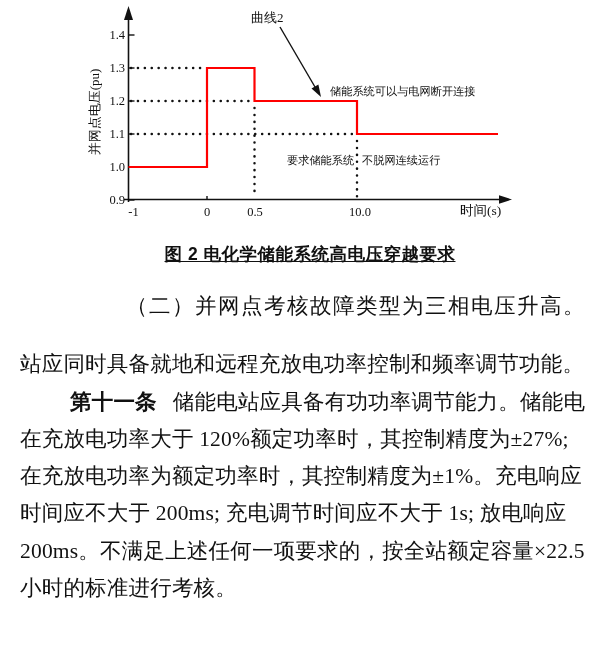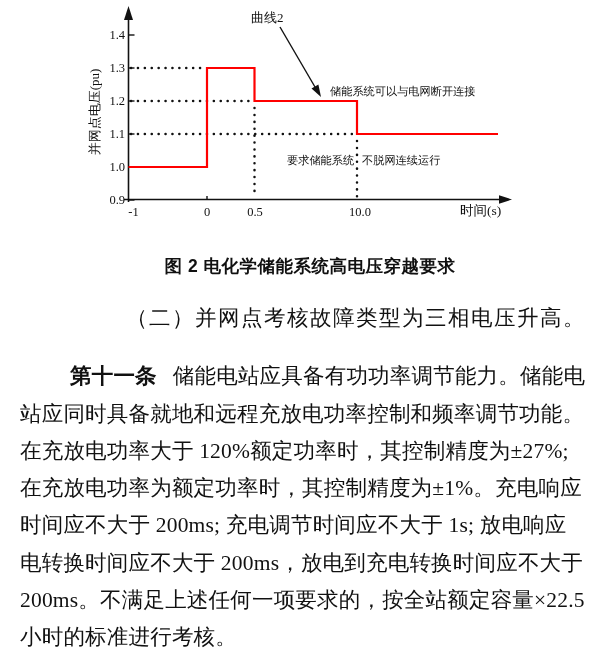--- a/index.html
+++ b/index.html
@@ -7,26 +7,27 @@
     width:604px;height:662px;overflow:hidden;
     font-family:"Liberation Serif","DejaVu Serif",serif;
     color:#111111;
   }
   .page{width:604px;height:662px;position:relative;background:#ffffff;}
   .chart-wrap{width:604px;height:234px;position:relative;}
   svg text{fill:#111111;}
   .caption{
     text-align:center;
     padding-left:16px;
-    margin-top:20px;
+    margin-top:8px;
     font-family:"Liberation Sans","DejaVu Sans",sans-serif;
     font-weight:bold;
     font-size:17.5px;
     line-height:24px;
     letter-spacing:0.5px;
+    text-decoration:underline;
   }
   main{padding:0 18px 0 20px;margin-top:16px;}
   .line{
     font-size:21.5px;
     line-height:37.3px;
     letter-spacing:0.2px;
     white-space:nowrap;
   }
   .indent1{text-indent:38px;letter-spacing:1.5px;text-align:right;}
   .lead{text-indent:50px;}
@@ -94,25 +95,24 @@
       <text x="287" y="164" font-size="11.2">要求储能系统</text>
       <text x="362" y="164" font-size="11.2">不脱网连续运行</text>
     </svg>
   </div>
 
   <div class="caption">图 2 电化学储能系统高电压穿越要求</div>
 
   <main>
     <p class="line indent1">（二）并网点考核故障类型为三相电压升高。</p>
 
+    <div class="line">站应同时具备就地和远程充放电功率控制和频率调节功能。</div>
+
     <div class="line lead">
       <span class="bold">第十一条</span><span class="lead-gap"></span><span>储能电站应具备有功功率调节能力。储能电</span>
     </div>
-
-    <div class="line">站应同时具备就地和远程充放电功率控制和频率调节功能。</div>
     <div class="line">在充放电功率大于 120%额定功率时，其控制精度为±27%;</div>
     <div class="line">在充放电功率为额定功率时，其控制精度为±1%。充电响应</div>
     <div class="line">时间应不大于 200ms; 充电调节时间应不大于 1s; 放电响应</div>
-    <div class="line">电转换时间应不大于 200ms，放电到充电转换时间应不大于</div>
     <div class="line">200ms。不满足上述任何一项要求的，按全站额定容量×22.5</div>
     <div class="line">小时的标准进行考核。</div>
   </main>
 </div>
 
 </body></html>

